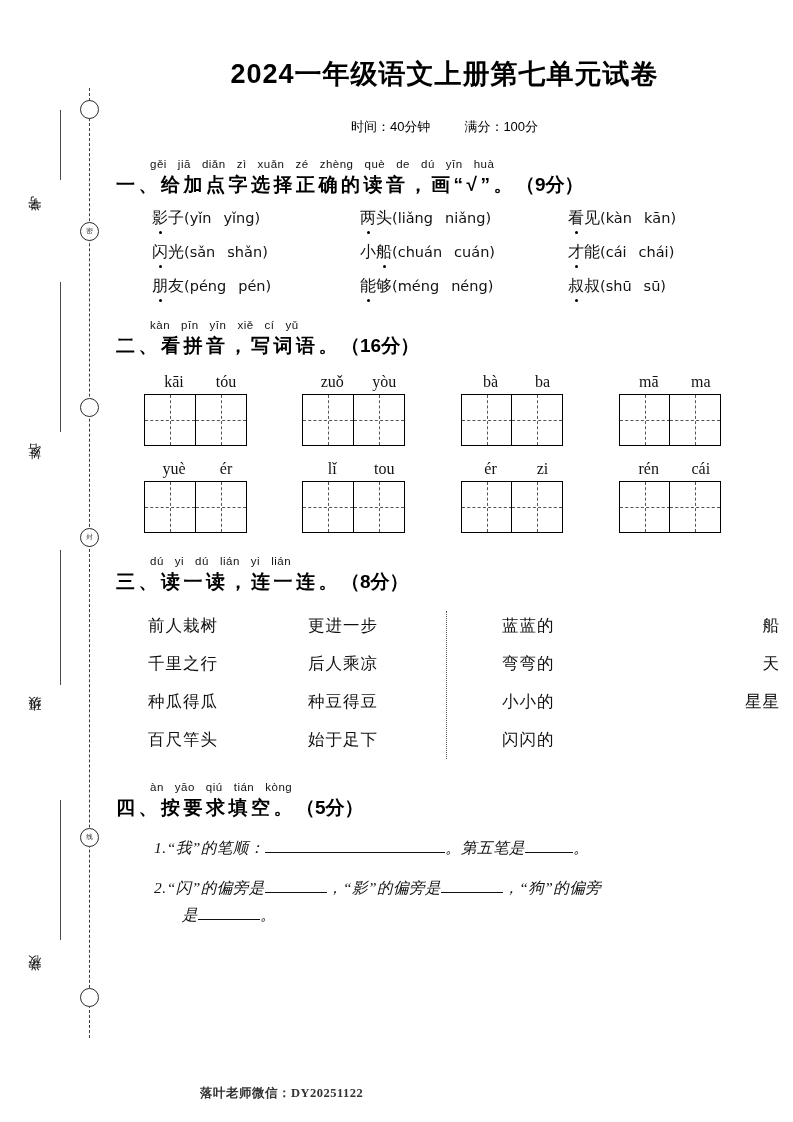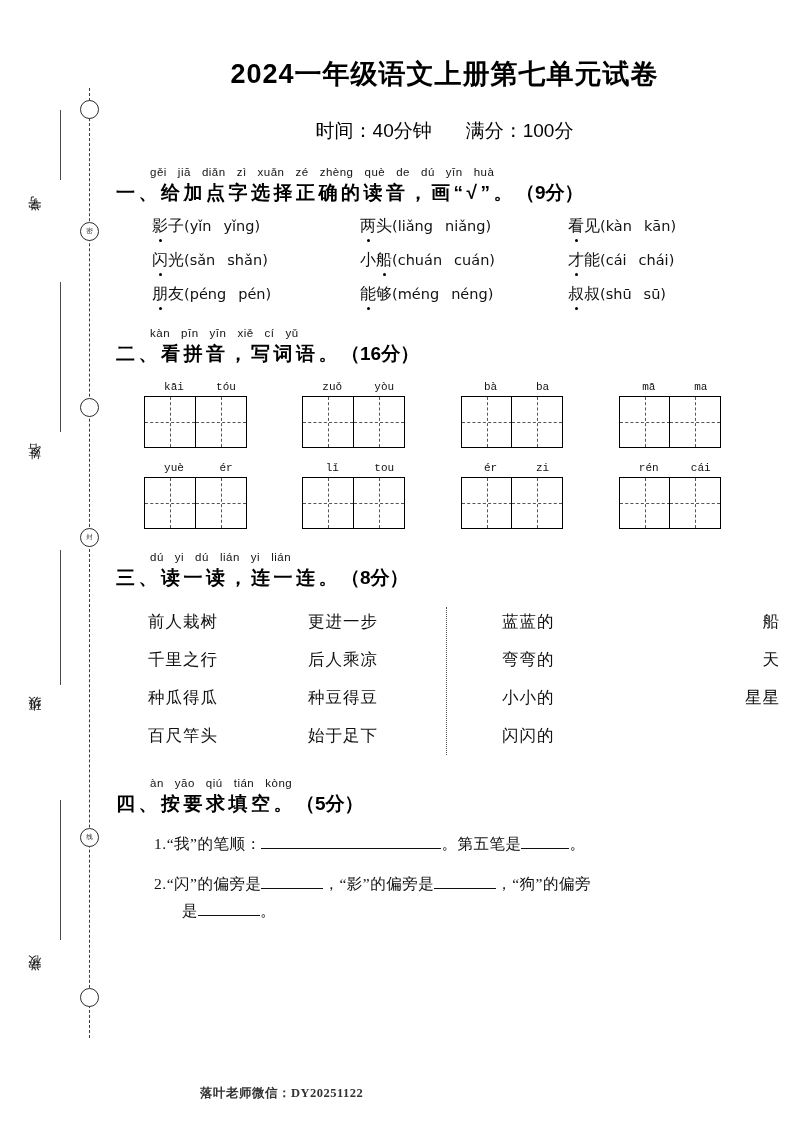--- a/index.html
+++ b/index.html
@@ -89,21 +89,21 @@
     text-align: center;
     font-size: 27px;
     font-weight: bold;
     letter-spacing: 1px;
     font-family: "Liberation Sans", sans-serif;
     color: #000;
   }
   .doc-subtitle {
     margin: 26px 0 0 0;
     text-align: center;
-    font-size: 19px;
+    font-size: 13px;
     font-family: "Liberation Sans", sans-serif;
     color: #000;
   }
   .doc-subtitle .gapper { display: inline-block; width: 34px; }
 
   
   .section {
     margin-top: 22px;
     padding-left: 4px;
   }
@@ -169,22 +169,22 @@
   .tzg-block { margin-top: 8px; padding-left: 28px; }
   .tzg-row {
     display: flex;
     margin-top: 14px;
   }
   .tzg-group {
     width: 160px;
   }
   .tzg-pinyin {
     display: flex;
-    font-family: Liberation Mono, monospace;
-    font-size: 11px;
+    font-family: Liberation Serif, serif;
+    font-size: 16px;
     margin-bottom: 3px;
     padding-left: 4px;
   }
   .tzg-pinyin span {
     width: 52px;
     text-align: center;
   }
   .tzg-cells { display: flex; }
   .tzg-cell {
     width: 52px; height: 52px;
@@ -238,20 +238,21 @@
   .fill-block {
     margin-top: 8px;
     padding-left: 38px;
     font-size: 15.5px;
     font-family: "Liberation Serif", serif;
   }
   .fill-line {
     margin-top: 13px;
     line-height: 1.75;
     letter-spacing: 0.5px;
+    font-style: italic;
   }
   .blank {
     display: inline-block;
     border-bottom: 1px solid #111;
     vertical-align: baseline;
     height: 15px;
   }
   .blank.w-long  { width: 180px; }
   .blank.w-short { width: 48px; }
   .blank.w-mid   { width: 62px; }

